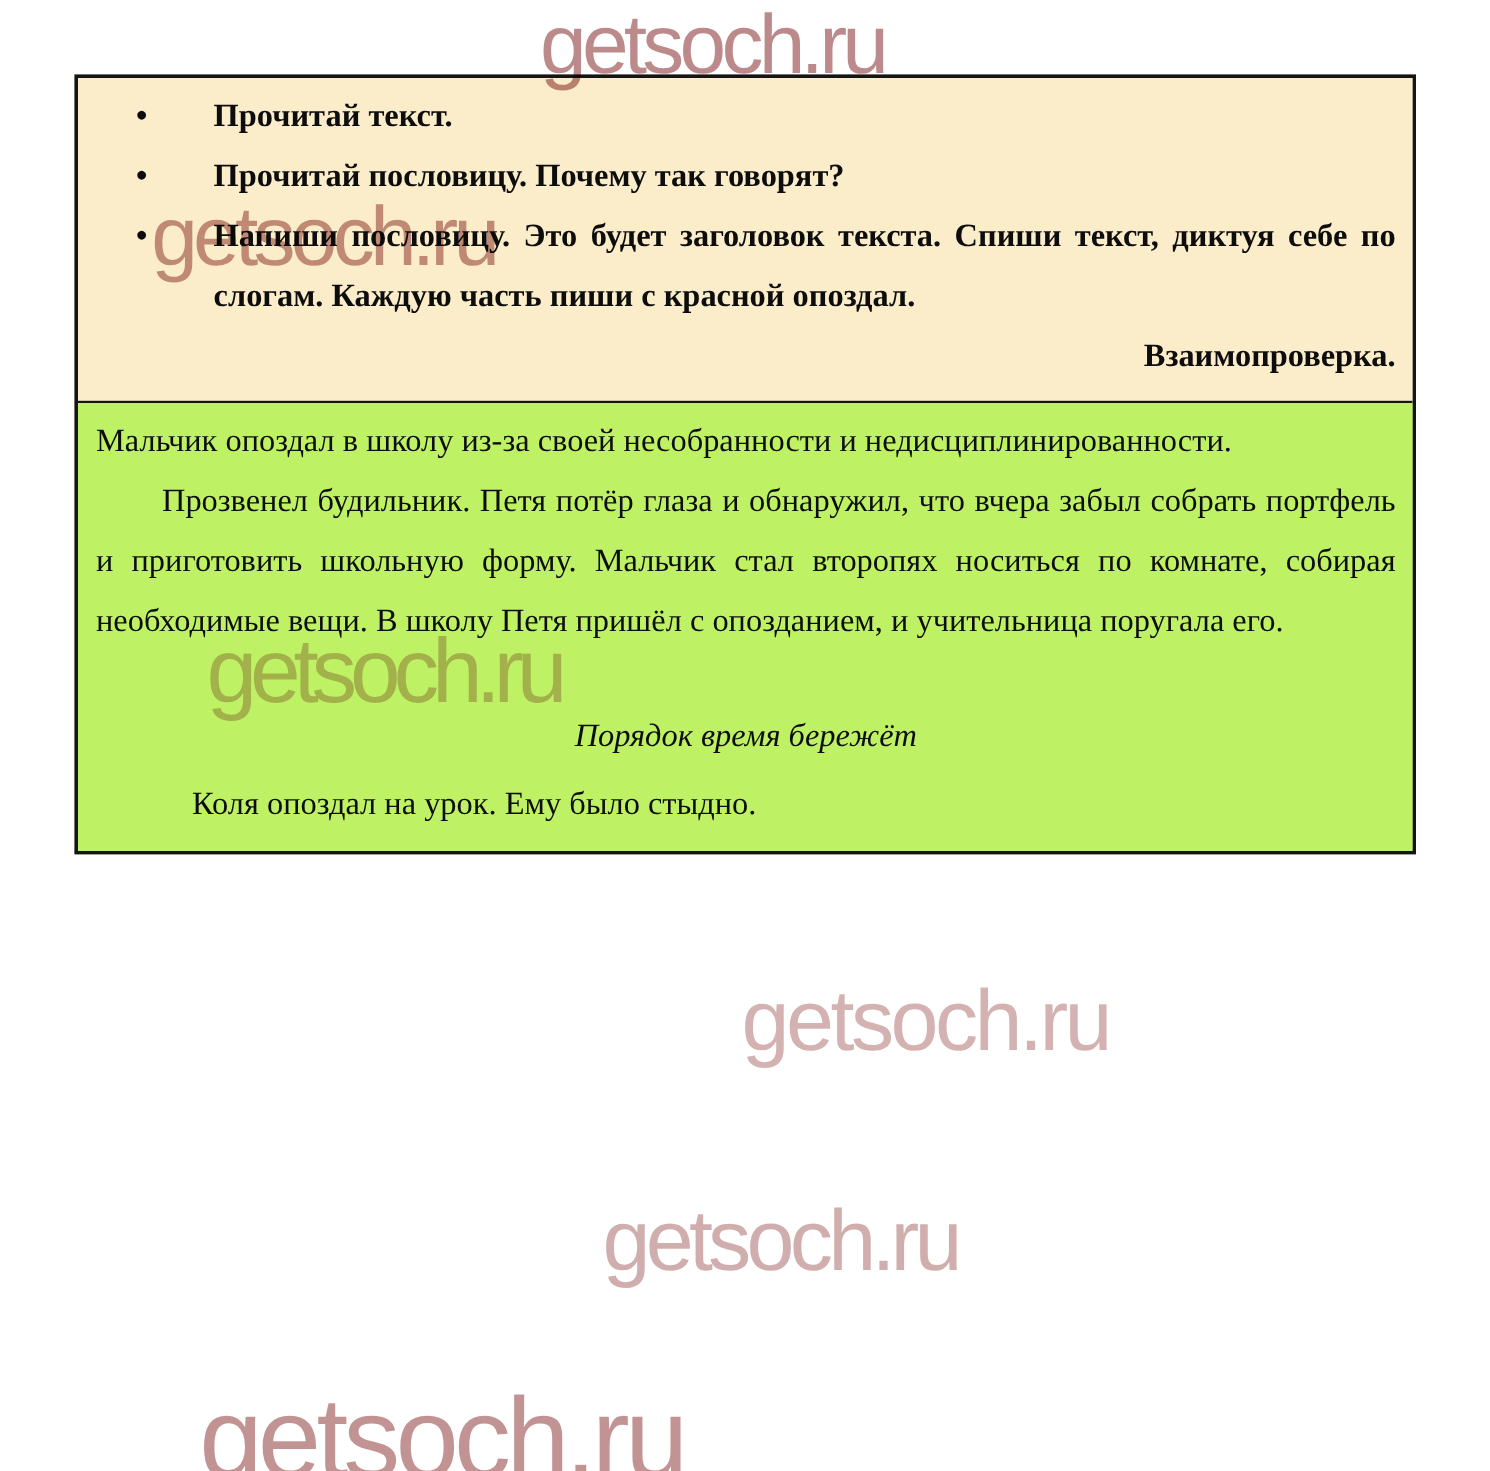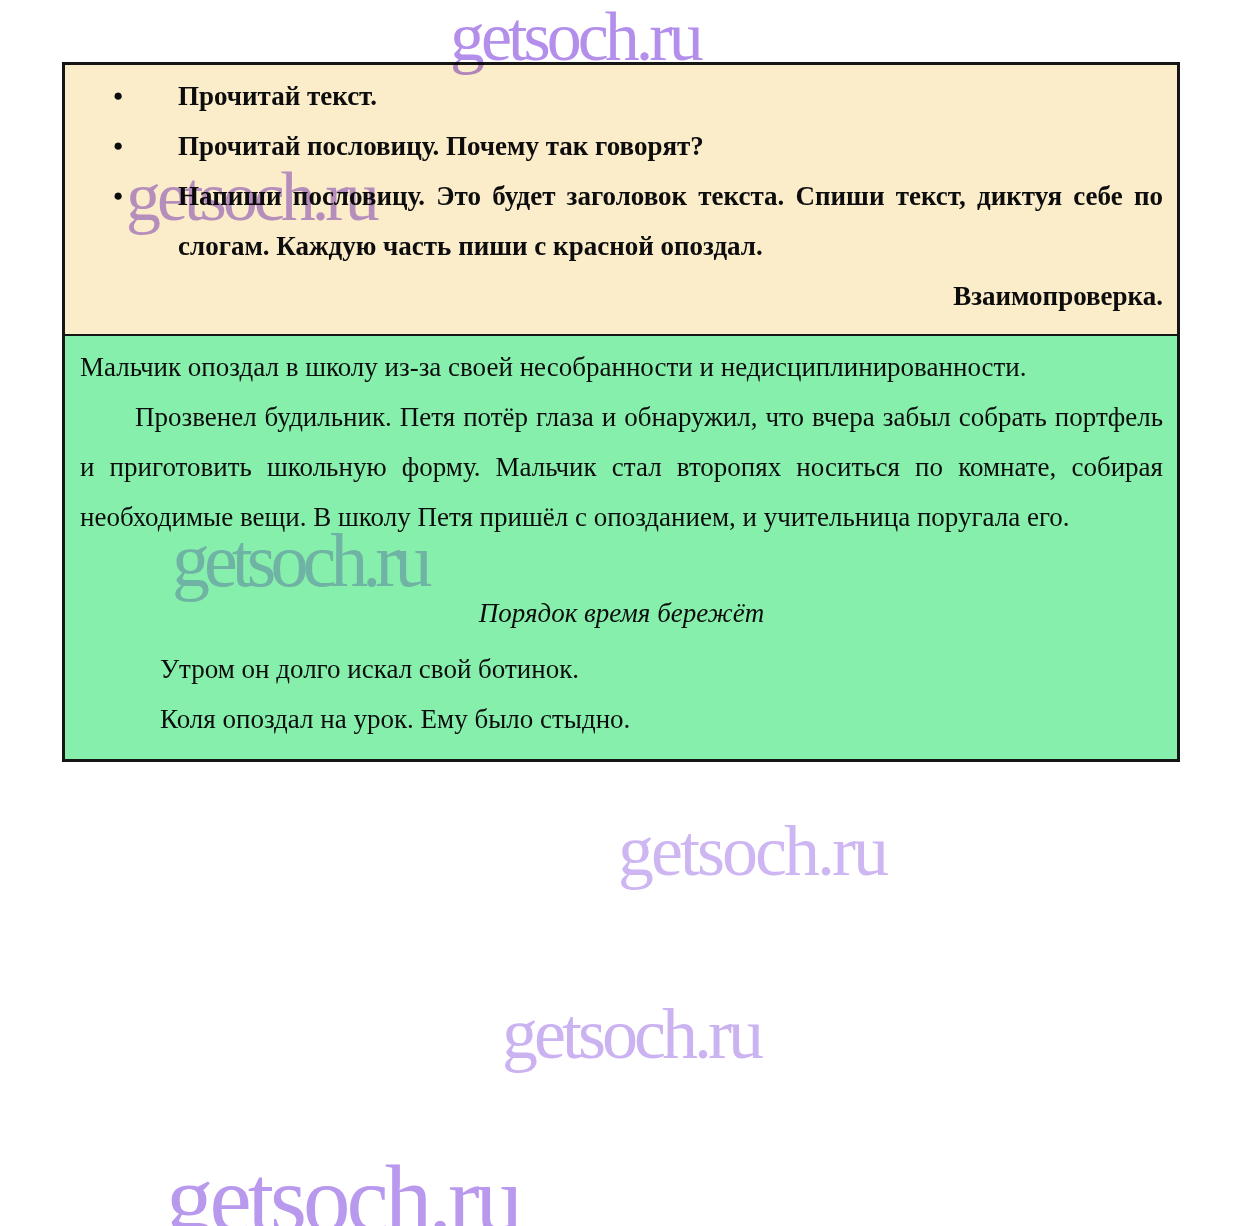--- a/index.html
+++ b/index.html
@@ -7,22 +7,22 @@
     width: 1242px; height: 1226px;
     background: #ffffff;
     position: relative;
     overflow: hidden;
     font-family: "Liberation Serif", serif;
     color: #0d0d0d;
   }
   
   .wm {
     position: absolute;
-    font-family: Liberation Serif, serif;
-    color: #6d28d9;
+    font-family: Liberation Sans, sans-serif;
+    color: #7f1d1d;
     mix-blend-mode: multiply;
     white-space: nowrap;
     z-index: 3;
     pointer-events: none;
     line-height: 1;
   }
   .wm-1 { left: 450px; top: 2px;    font-size: 70px; letter-spacing: -4px; opacity: .52; }
   .wm-2 { left: 126px; top: 162px;  font-size: 70px; letter-spacing: -4px; opacity: .48; }
   .wm-3 { left: 172px; top: 522px;  font-size: 76px; letter-spacing: -6px; opacity: .30; }
   .wm-4 { left: 618px; top: 815px;  font-size: 72px; letter-spacing: -3px; opacity: .34; }
@@ -52,21 +52,21 @@
   .bullet-row { display: flex; margin: 0; padding-left: 33px; }
   .bullet-dot {
     flex: 0 0 31px;
     width: 31px;
     font-size: 17px;
     line-height: 50px;
   }
   .bullet-text { flex: 1; text-align: justify; margin-left: 34px; }
 
   .answer-box {
-    background: #86efac;
+    background: #bef264;
     padding: 6px 14px 15px 15px;
     font-size: 27px;
     line-height: 50px;
   }
   .answer-box p { margin: 0; }
   .gap-before { margin-top: 52px; }
   .story { text-indent: 55px; text-align: justify; }
   .proverb-note { text-align: justify; }
   .answer-title {
     margin-top: 46px !important;
@@ -109,17 +109,16 @@
   </div>
 
   <div class="answer-box">
     <p class="answer-intro">Мальчик опоздал в школу из-за своей несобранности и недисциплинированности.</p>
 
     <p class="story gap-before">Прозвенел будильник. Петя потёр глаза и обнаружил, что вчера забыл собрать портфель и приготовить школьную форму. Мальчик стал второпях носиться по комнате, собирая необходимые вещи. В школу Петя пришёл с опозданием, и учительница поругала его.</p>
 
 
     <p class="answer-title">Порядок время бережёт</p>
 
-    <p class="indent-line">Утром он долго искал свой ботинок.</p>
     <p class="indent-line">Коля опоздал на урок. Ему было стыдно.</p>
   </div>
 
 </div>
 
 </body></html>

